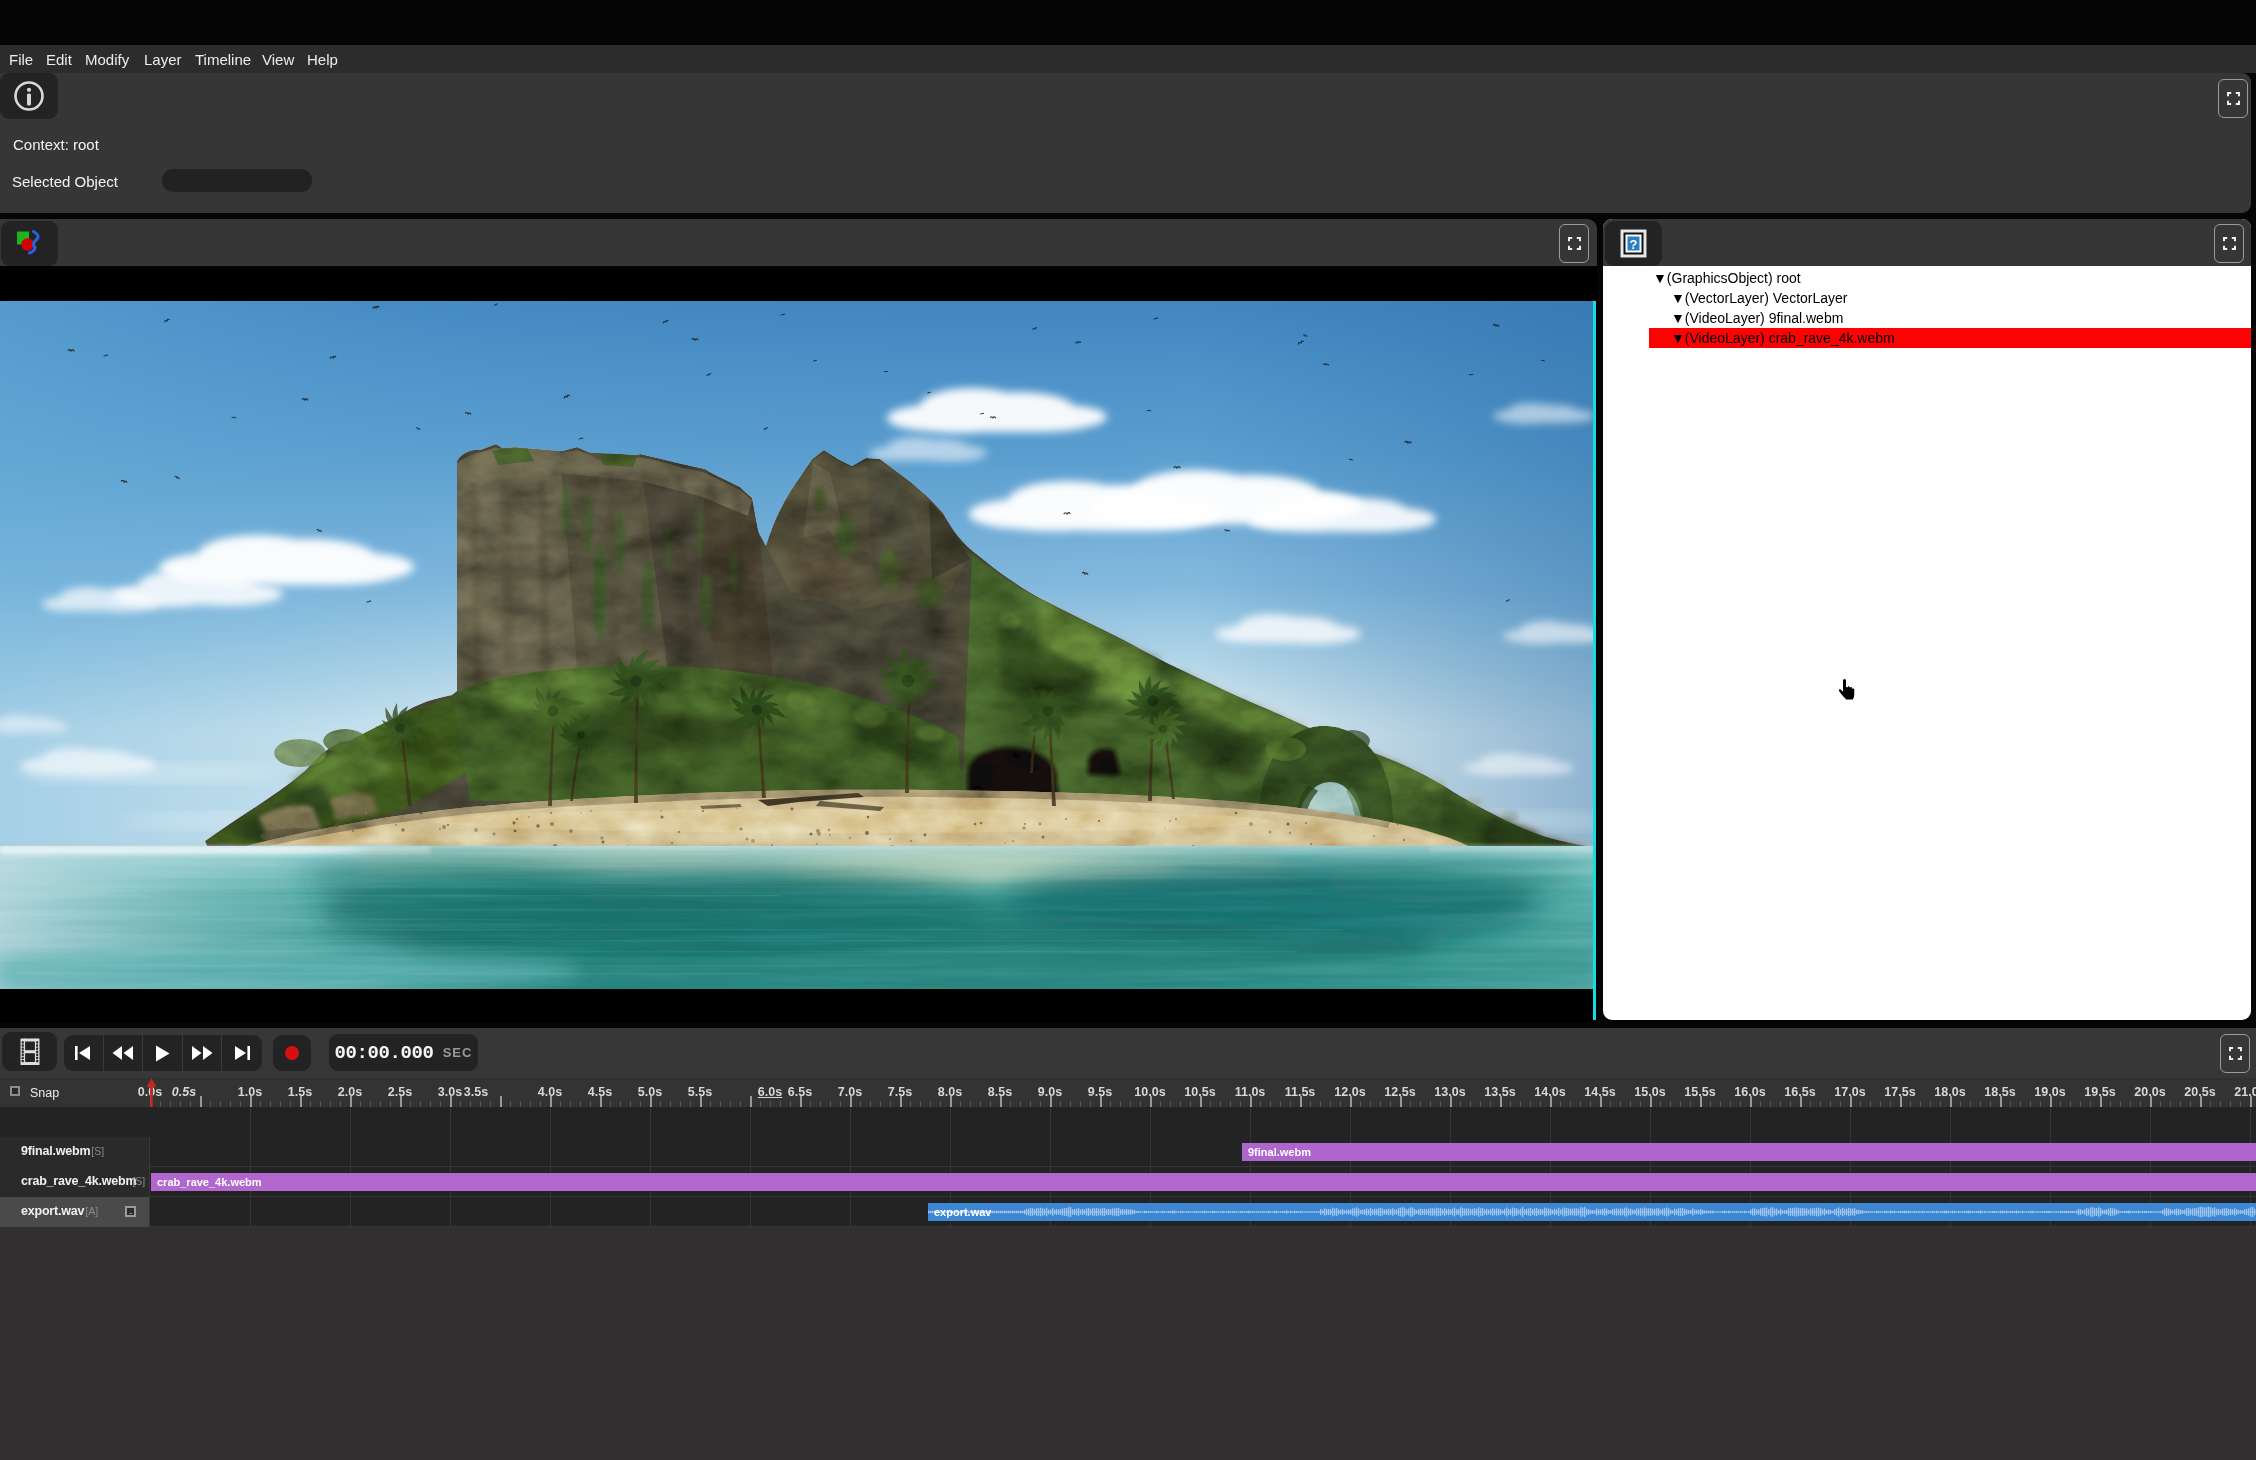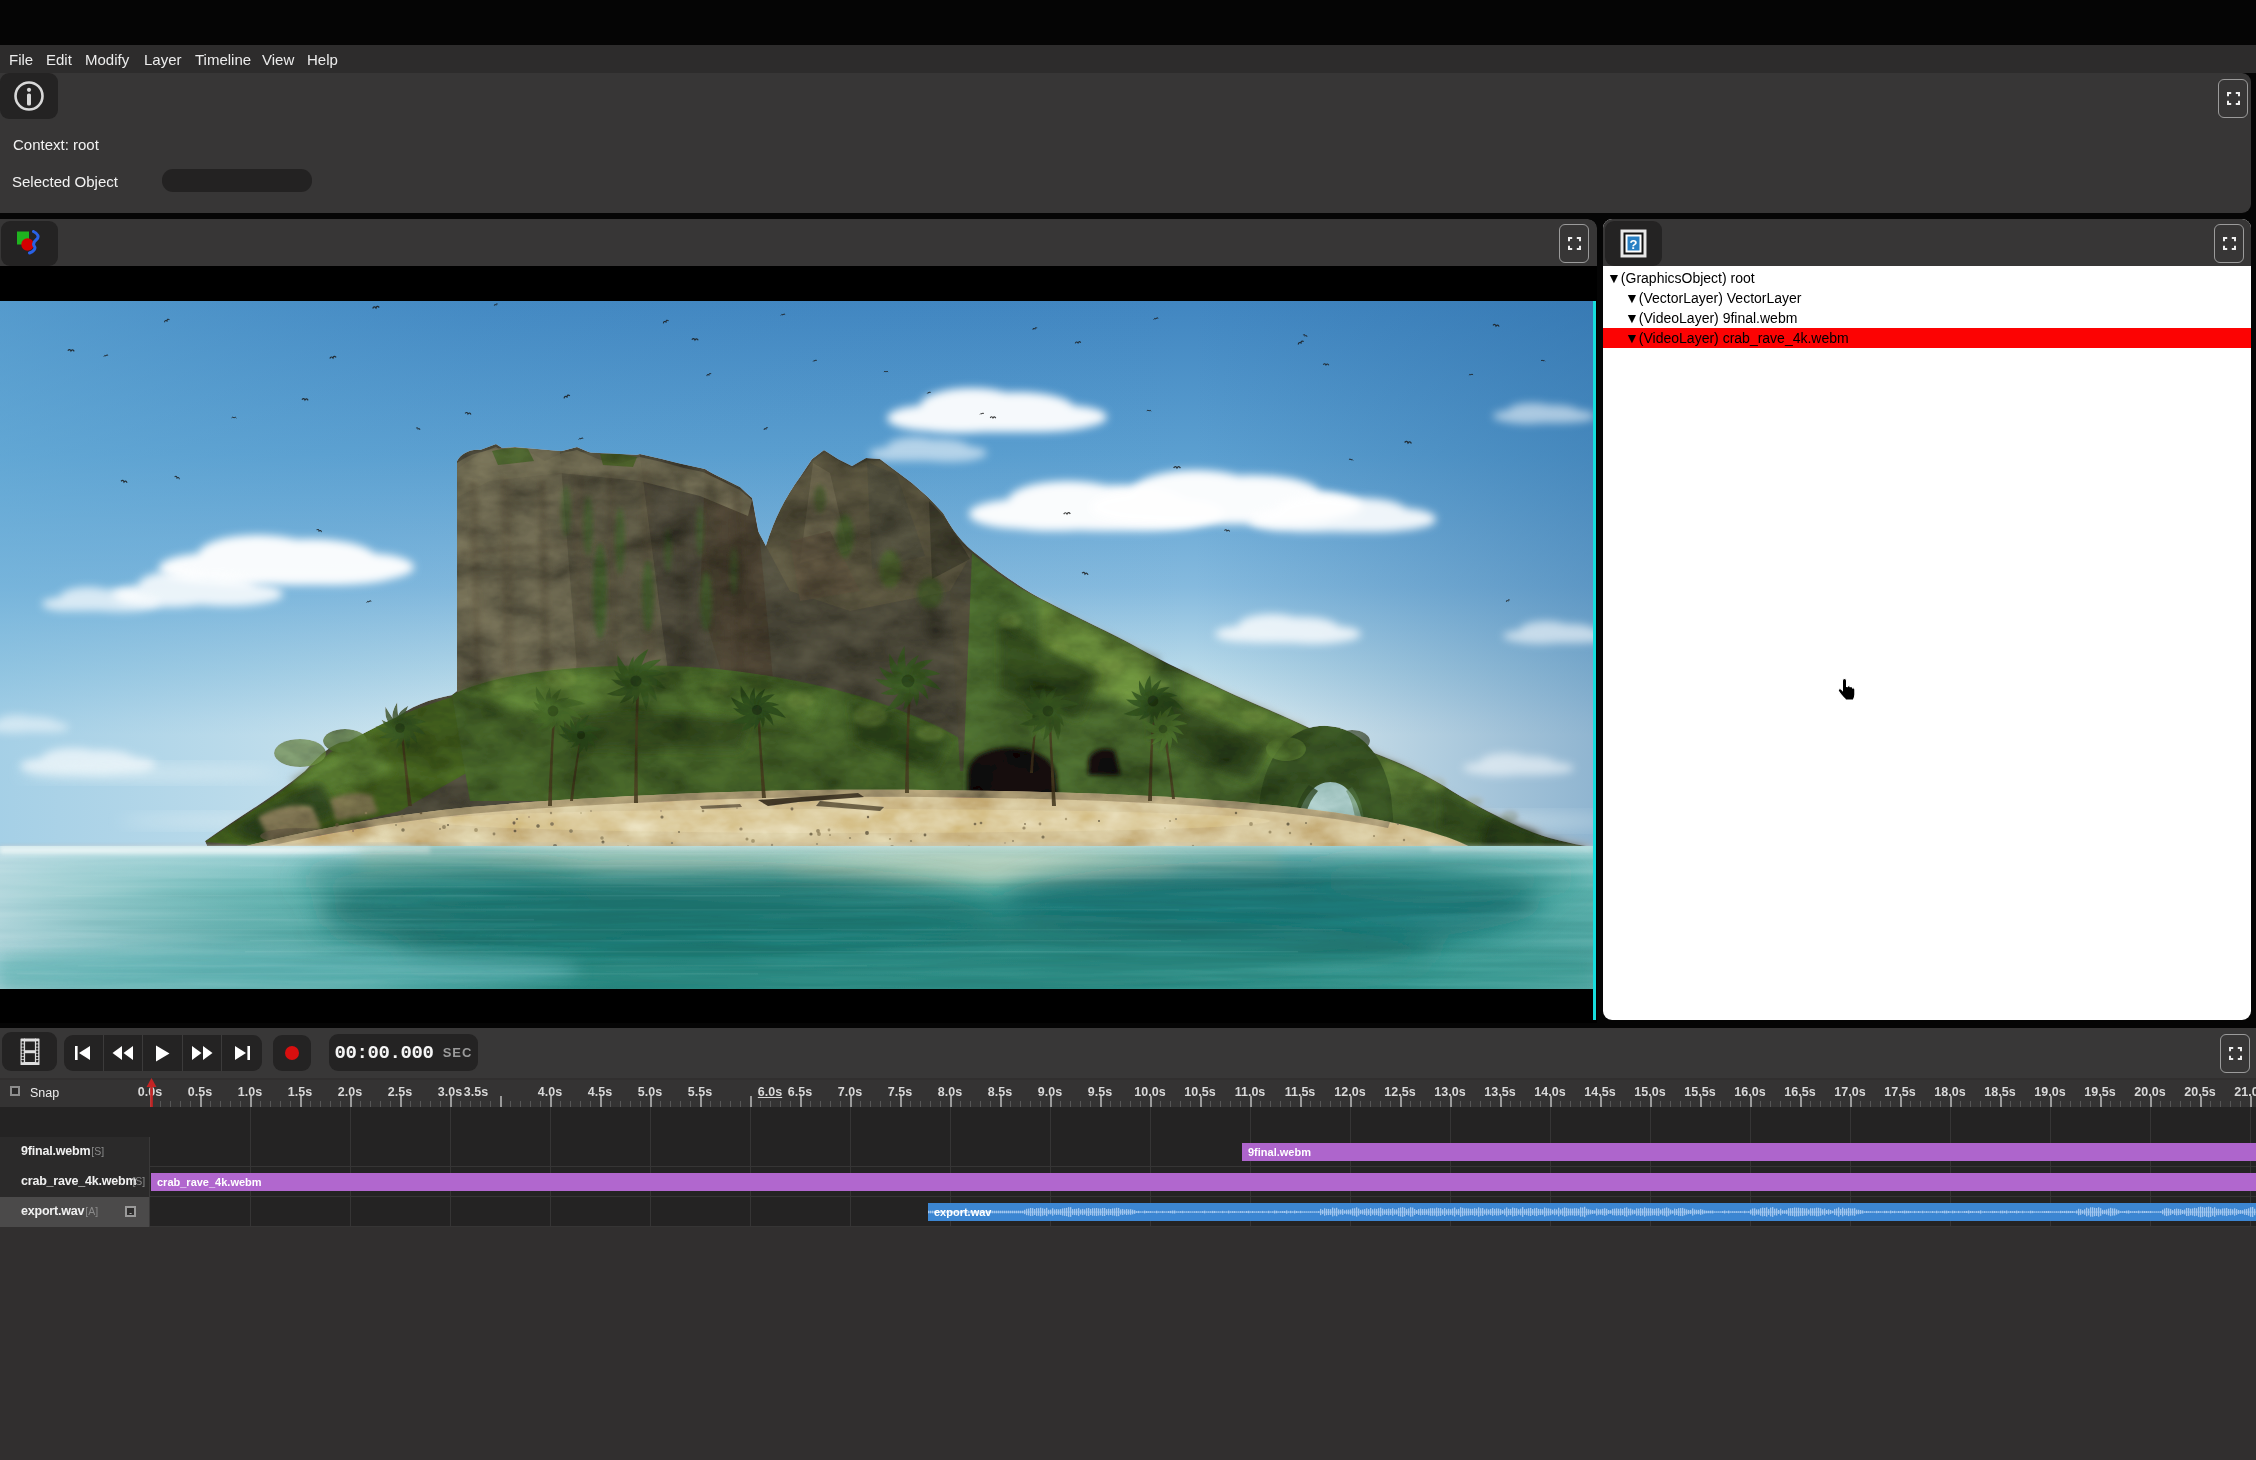--- a/index.html
+++ b/index.html
@@ -23,21 +23,21 @@
 #selinput { position:absolute; left:162px; top:96px; width:150px; height:23px; background:#232222; border-radius:11px; }
 
 
 #stagepanel { position:absolute; left:0; top:219px; width:1597px; height:804px; background:#000; border-radius:0 9px 0 0; overflow:hidden; }
 #stagehead { position:absolute; left:0; top:0; width:1597px; height:47px; background:#373636; border-radius:0 9px 0 0; }
 #video { position:absolute; left:0; top:82px; width:1593px; height:688px; background:#4a9fd0; }
 #vline { position:absolute; left:1593px; top:82px; width:3px; height:719px; background:#17dede; }
 
 #treepanel { position:absolute; left:1603px; top:219px; width:648px; height:801px; background:#ffffff; border-radius:9px; }
 #treehead { position:absolute; left:0; top:0; width:648px; height:47px; background:#373636; border-radius:9px 9px 0 0; }
-.trow { position:relative; height:20px; line-height:20px; color:#000; font-size:14px; white-space:nowrap; }
+.trow { position:relative; height:20px; line-height:20px; color:#000; font-size:14px; white-space:nowrap;margin-left:46px; }
 #treebody { position:absolute; left:0; top:49px; width:648px; }
 .tred { background:#fc0303; }
 
 
 #tlpanel { position:absolute; left:0; top:1028px; width:2256px; height:432px; background:#312f2f; }
 #tlbar { position:absolute; left:0; top:0; width:2256px; height:50px; background:#383737; }
 .toolgrp { position:absolute; background:#242323; border-radius:9px; display:flex; align-items:center; justify-content:center; }
 .pbtn { width:39.6px; height:36px; display:flex; align-items:center; justify-content:center; border-right:1px solid #3c3b3b; }
 .pbtn:last-child { border-right:none; }
 #timeval { font-family:"Liberation Mono",monospace; font-size:19px; color:#f5f5f5; letter-spacing:-0.4px; font-weight:bold; }
@@ -865,21 +865,21 @@
               <path d="M1 4.2 L1 1 L4.2 1"></path>
               <path d="M8.8 1 L12 1 L12 4.2"></path>
               <path d="M12 8.8 L12 12 L8.8 12"></path>
               <path d="M4.2 12 L1 12 L1 8.8"></path>
             </g>
           </svg>
         </div>
   </div>
   <div id="ruler">
     <div class="rlab" style="left:150px;">0.0s</div>
-        <div class="rlab" style="left:200px;">0.5s</div>
+        <div class="rlab" style="left:184px;font-style:italic;">0.5s</div>
         <div class="rlab" style="left:250px;">1.0s</div>
         <div class="rlab" style="left:300px;">1.5s</div>
         <div class="rlab" style="left:350px;">2.0s</div>
         <div class="rlab" style="left:400px;">2.5s</div>
         <div class="rlab" style="left:450px;">3.0s</div>
         <div class="rlab" style="left:476px;text-align:right;">3.5s</div>
         <div class="rlab" style="left:550px;">4.0s</div>
         <div class="rlab" style="left:600px;">4.5s</div>
         <div class="rlab" style="left:650px;">5.0s</div>
         <div class="rlab" style="left:700px;">5.5s</div>

